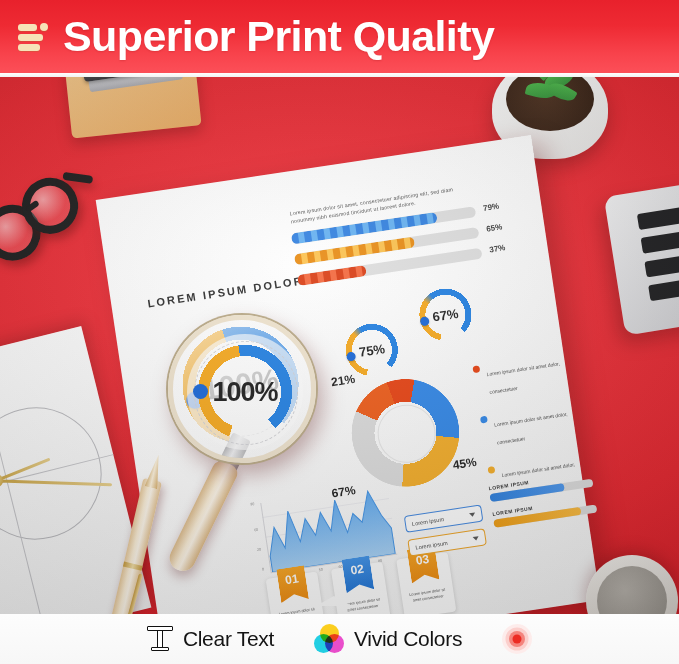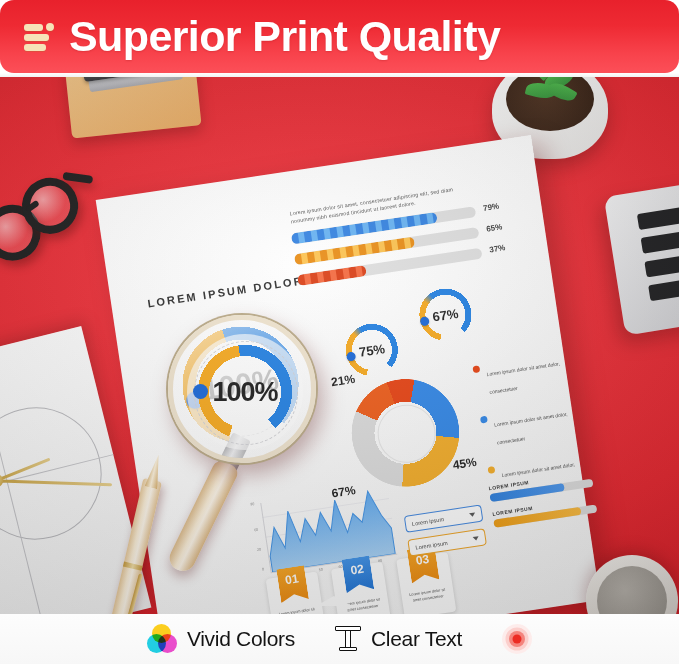--- a/index.html
+++ b/index.html
@@ -10,23 +10,22 @@
     width:679px;height:664px;
     overflow:hidden;
     background:#fff;
   }
 
   
   .banner{
     position:absolute;left:0;top:0;width:679px;height:73px;
     background:linear-gradient(180deg,#e8212c 0%,#ee2a33 35%,#f8434c 75%,#fc4f58 100%);
     display:flex;align-items:center;
-    box-sizing:border-box;padding-left:24px;
+    box-sizing:border-box;padding-left:18px;
     overflow:hidden;
-    border-radius:14px;
   }
   .banner-icon{
     width:34px;height:34px;position:relative;flex:0 0 auto;margin-right:11px;margin-top:2px;
   }
   .banner-icon i{
     position:absolute;left:0;background:#f6e3b8;border-radius:3px;display:block;
     box-shadow:0 1px 0 rgba(160,110,40,.25);
   }
   .banner-icon i.b1{top:3px;width:19px;height:7px;}
   .banner-icon i.b2{top:13px;width:25px;height:7px;}
@@ -686,35 +685,35 @@
     <div class="mug">
         <div class="in"></div>
       </div>
 
     <div class="notch-tri"></div>
   </div>
 
   <div class="footer">
 
     <div class="feat">
+      <div class="icon-text">
+        <div class="tbar"></div>
+          <div class="tstem"></div>
+          <div class="tfoot"></div>
+      </div>
+      <div class="feat-label">Clear Text</div>
+    </div>
+
+    <div class="feat">
       <div class="icon-colors">
         <span class="cy"></span>
           <span class="ma"></span>
           <span class="ye"></span>
       </div>
       <div class="feat-label">Vivid Colors</div>
-    </div>
-
-    <div class="feat">
-      <div class="icon-text">
-        <div class="tbar"></div>
-          <div class="tstem"></div>
-          <div class="tfoot"></div>
-      </div>
-      <div class="feat-label">Clear Text</div>
     </div>
 
     <div class="feat">
       <div class="icon-layers">
         <span class="r4"></span>
           <span class="r3"></span>
           <span class="r2"></span>
           <span class="r1"></span>
       </div>
     </div>

